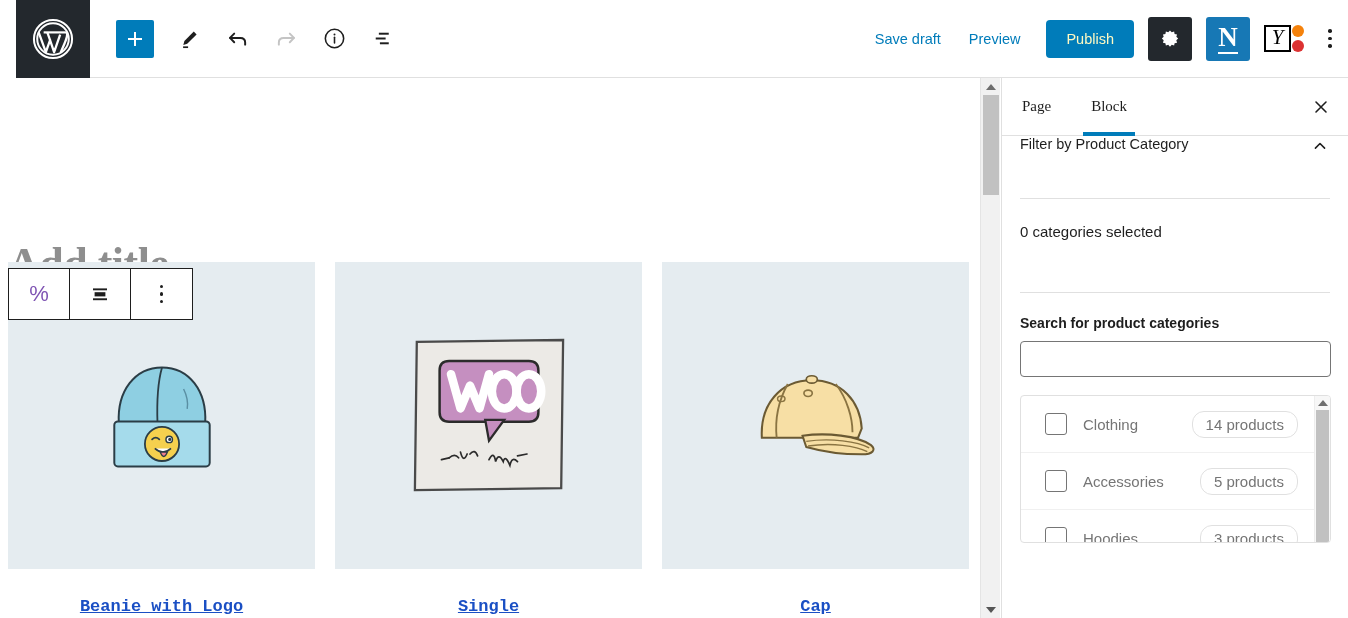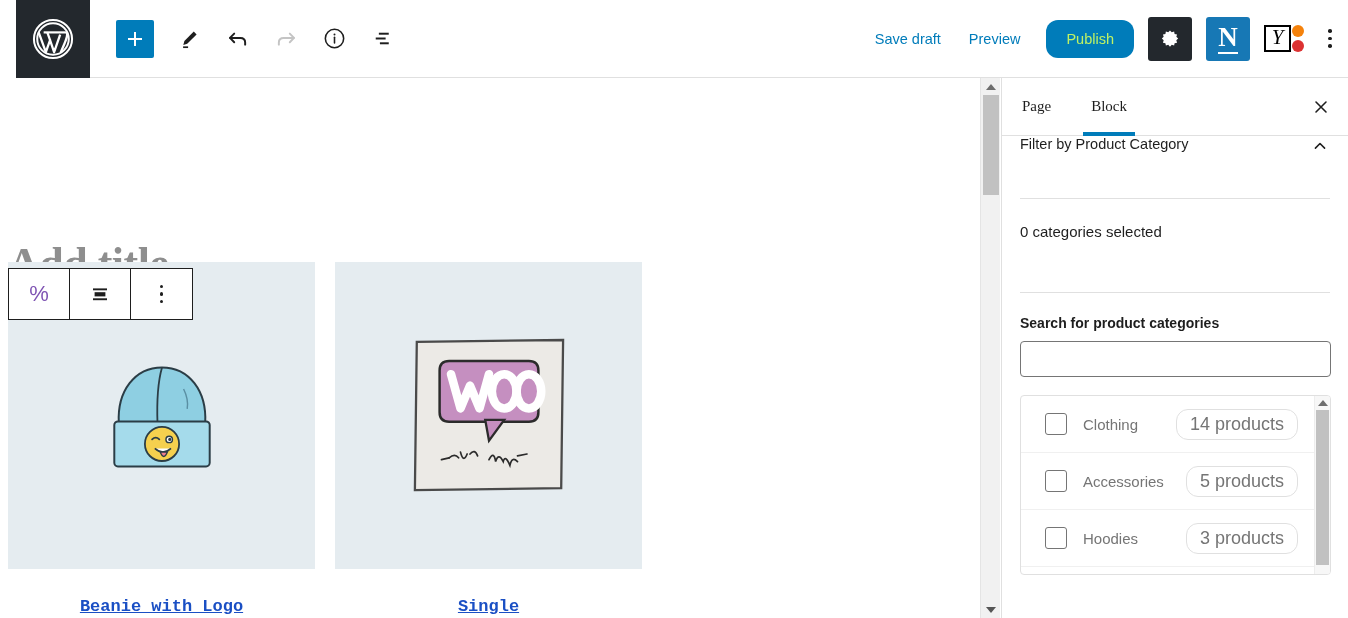--- a/index.html
+++ b/index.html
@@ -44,21 +44,21 @@
   .tb-right {
     margin-left: auto; display: flex; align-items: center;
     padding-right: 14px; gap: 0px;
   }
   .tb-link {
     color: #007cba; font-size: 14.5px; background: none; border: none;
     cursor: pointer; padding: 8px 14px; white-space: nowrap;
     font-family: "Liberation Sans", sans-serif;
   }
   .publish-btn {
-    background: #007cba; color: #bef264; border: none; border-radius: 12px;
+    background: #007cba; color: #fef9c3; border: none; border-radius: 4px;
     font-size: 14.5px; padding: 11px 20px; cursor: pointer; margin-left: 12px;
     font-family: "Liberation Sans", sans-serif;
   }
   .icon-square {
     width: 44px; height: 44px; border-radius: 3px;
     display: flex; align-items: center; justify-content: center;
     margin-left: 14px; cursor: pointer;
   }
   .icon-gear { background: #23282d; }
   .icon-n { background: #1778b5; color: #fff; }
@@ -192,37 +192,37 @@
   .search-label {
     padding: 22px 18px 0 18px; font-size: 14px; color: #1e1e1e; font-weight: bold;
   }
   .search-input {
     margin: 10px 18px 0 18px; width: 311px; height: 36px;
     border: 1px solid #757575; border-radius: 4px;
     padding: 0 10px; font-size: 14px; outline: none;
     font-family: "Liberation Sans", sans-serif; background: #fff;
   }
   .cat-list {
-    margin: 18px 18px 0 18px; width: 311px; height: 180px;
+    margin: 18px 18px 0 18px; width: 311px; height: 148px;
     border: 1px solid #e0e0e0; border-radius: 4px;
     position: relative; overflow: hidden; background: #fff;
   }
   .cat-row {
     height: 57px; display: flex; align-items: center;
     padding: 0 12px 0 24px; border-bottom: 1px solid #f0f0f0;
   }
   .cat-cb {
     width: 22px; height: 22px; border: 1.5px solid #757575;
     border-radius: 3px; background: #fff; flex: 0 0 22px; cursor: pointer;
   }
   .cat-name { margin-left: 16px; font-size: 15px; color: #757575; }
   .cat-pill {
     margin-left: auto; margin-right: 20px;
     border: 1px solid #e0e0e0; border-radius: 12px;
-    padding: 4px 13px; font-size: 18px; color: #757575;
+    padding: 4px 13px; font-size: 15px; color: #757575;
     white-space: nowrap;
   }
   .cat-sb {
     position: absolute; top: 0; right: 0; width: 16px; height: 100%;
     background: #f7f7f7; border-left: 1px solid #ededed;
   }
   .cat-sb-arrow { width: 16px; height: 14px; display: flex; align-items: center; justify-content: center; }
   .cat-sb-thumb { position: absolute; top: 14px; left: 1px; width: 13px; height: 155px; background: #c1c1c1; }
 </style>
 </head>
@@ -372,20 +372,36 @@
           <ellipse cx="116" cy="74" rx="13" ry="18" fill="none" stroke="#fff" stroke-width="9"></ellipse>
           <ellipse cx="142" cy="74" rx="13" ry="18" fill="none" stroke="#fff" stroke-width="9"></ellipse>
           <path d="M58 144 q6 -5 10 0 M70 138 q3 12 7 2 M80 140 q5 -6 8 2" fill="none" stroke="#2b2b2b" stroke-width="1.8" stroke-linecap="round"></path>
           <path d="M100 146 q5 -10 7 2 q3 -10 8 0 q2 -8 7 4 q2 -10 8 -4" fill="none" stroke="#2b2b2b" stroke-width="1.8" stroke-linecap="round"></path>
           <path d="M50 146 L58 144 M130 142 L140 140" stroke="#2b2b2b" stroke-width="1.8" stroke-linecap="round"></path>
         </svg>
       </div>
       <div class="p-title">Single</div>
     </div>
 
+    <div class="product">
+      <div class="p-img">
+        <svg width="185" height="185" viewBox="0 0 200 200">
+          <path d="M42 124 C40 88 62 62 96 62 C128 62 148 84 150 114 L146 124 Z" fill="#f7dfa5" stroke="#6b5a33" stroke-width="2.2"></path>
+          <path d="M70 66 C60 84 56 104 58 124" fill="none" stroke="#8a7442" stroke-width="2"></path>
+          <path d="M122 66 C134 82 140 102 140 118" fill="none" stroke="#8a7442" stroke-width="2"></path>
+          <ellipse cx="96" cy="61" rx="6" ry="4" fill="#f7dfa5" stroke="#6b5a33" stroke-width="1.8"></ellipse>
+          <ellipse cx="92" cy="76" rx="4.5" ry="3.5" fill="none" stroke="#8a7442" stroke-width="1.8"></ellipse>
+          <ellipse cx="63" cy="82" rx="4" ry="3" fill="none" stroke="#8a7442" stroke-width="1.6"></ellipse>
+          <path d="M86 122 C112 118 146 122 160 132 C166 137 162 142 150 142 C126 142 104 138 90 134 Z" fill="#f7dfa5" stroke="#6b5a33" stroke-width="2.2"></path>
+          <path d="M90 128 C116 124 146 128 158 135" fill="none" stroke="#8a7442" stroke-width="1.5"></path>
+          <path d="M92 133 C118 129 144 133 156 139" fill="none" stroke="#8a7442" stroke-width="1.5"></path>
+        </svg>
+      </div>
+      <div class="p-title">Cap</div>
+    </div>
 
   </div>
 </div>
 
 <div class="canvas-sb">
   <div class="sb-arrow">
       <span class="sb-tri-up"></span>
     </div>
   <div class="sb-thumb"></div>
   <div class="sb-arrow bottom">

